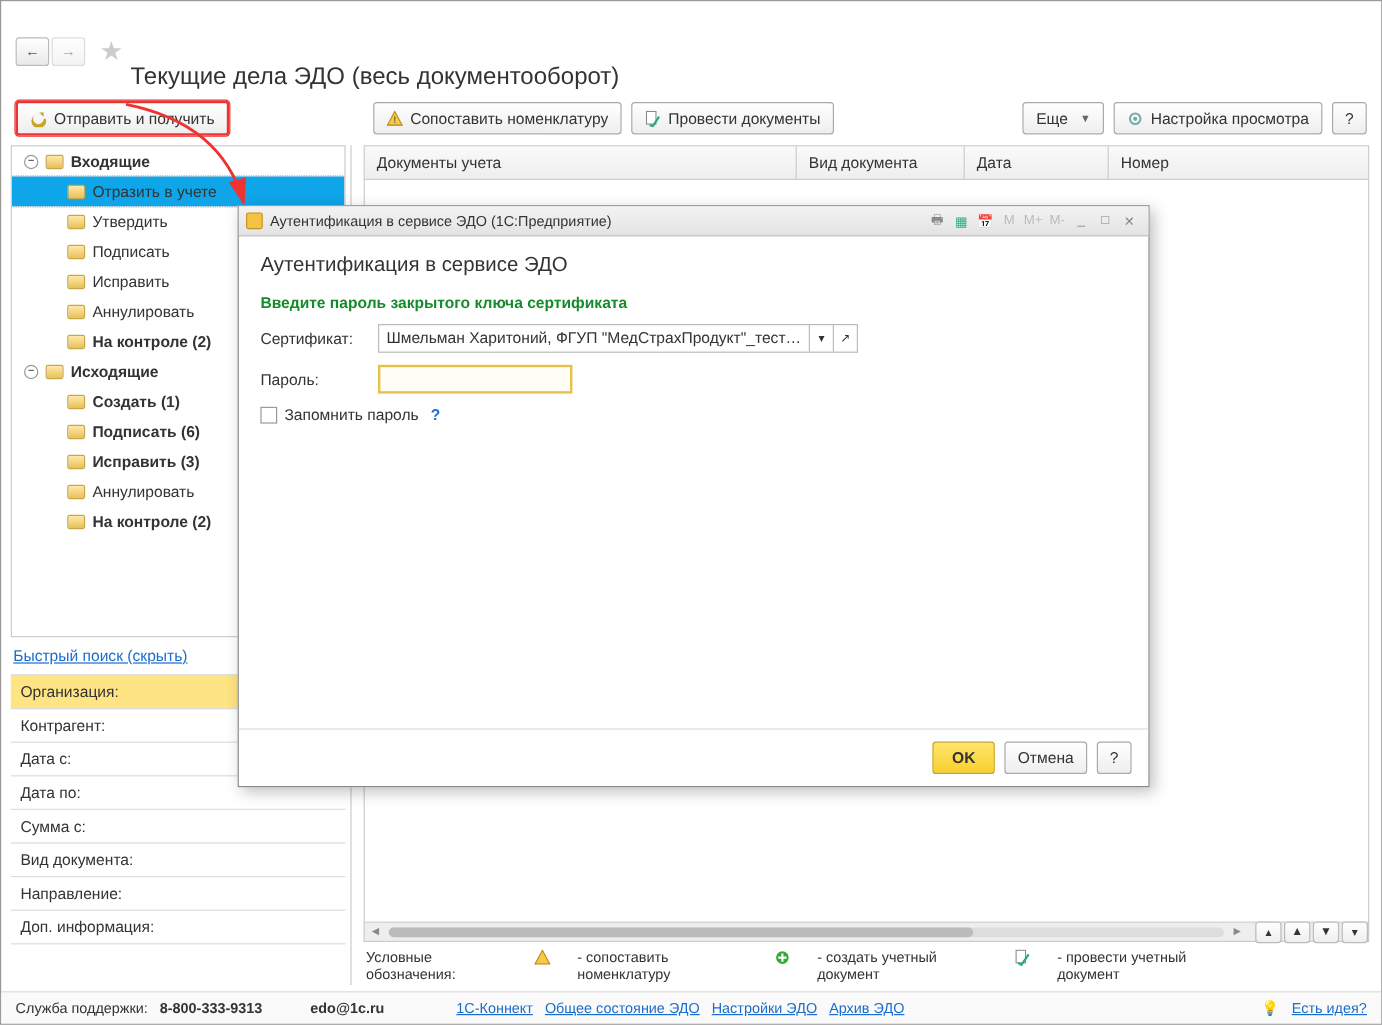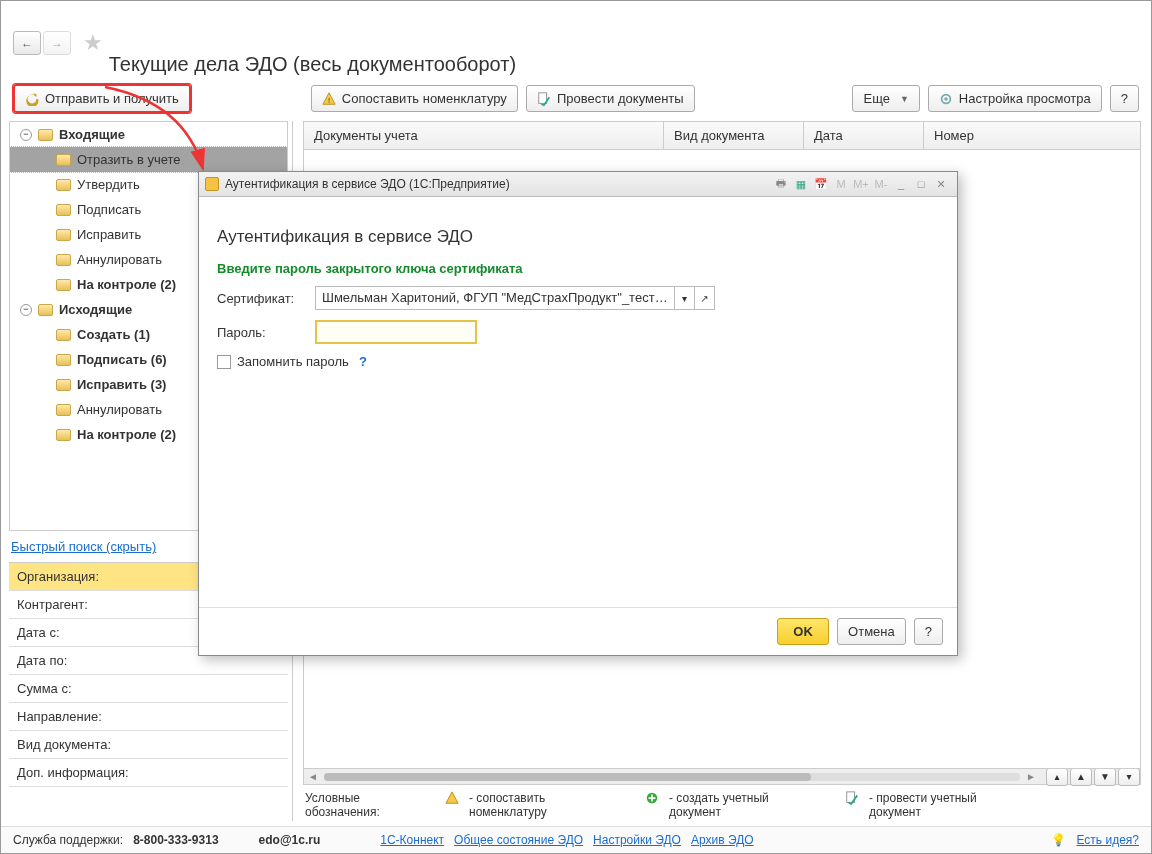--- a/index.html
+++ b/index.html
@@ -81,21 +81,21 @@
     overflow: auto;
   }
   .tree .node {
     display: flex;
     align-items: center;
     padding: 5px 6px;
     gap: 6px;
     white-space: nowrap;
   }
   .tree .node.selected {
-    background: #a3a3a3;
+    background: #0ea5e9;
     outline: 1px dotted #caa;
   }
   .tree .lvl1 { padding-left: 10px; font-weight: bold;}
   .tree .lvl2 { padding-left: 46px; }
   .expand {
     width: 12px; height: 12px; border: 1px solid #999; border-radius: 50%;
     display: inline-flex; align-items: center; justify-content: center;
     font-size: 9px; color: #666; line-height: 1;
   }
   .folder-ico { width: 15px; height: 12px; background: linear-gradient(#ffe9a8,#e8c05a); border: 1px solid #c9a84a; border-radius: 2px; }
@@ -148,21 +148,21 @@
   .tiny-btns { display: flex; gap: 2px; margin-left: 6px;}
   .tiny-btn { width: 22px; height: 18px; border: 1px solid #bbb; background: linear-gradient(#fff,#eee); border-radius: 3px; font-size: 10px; display: inline-flex; align-items: center; justify-content: center;}
 
   .legend {
     display: flex;
     gap: 40px;
     padding: 6px 2px 2px 2px;
     font-size: 12px;
   }
   .legend .lbl { width: 100px;}
-  .legend-item { display: flex; gap: 10px; align-items: flex-start; width: 160px;}
+  .legend-item { display: flex; gap: 22px; align-items: flex-start; width: 160px;}
   .legend-icon { width: 14px; height: 14px; flex-shrink: 0;}
 
   .footer {
     position: absolute;
     bottom: 0; left: 0; right: 0;
     padding: 6px 12px;
     display: flex;
     align-items: center;
     gap: 10px;
     border-top: 1px solid #ddd;
@@ -186,21 +186,21 @@
     background: linear-gradient(#f3f3f3,#e3e3e3);
     border-bottom: 1px solid #bbb;
     display: flex;
     align-items: center;
     padding: 3px 6px;
     font-size: 12px;
   }
   .modal-titlebar .app-ico { width: 14px; height: 14px; background: #f6c244; border: 1px solid #c29423; border-radius: 2px; margin-right: 6px;}
   .modal-titlebar .tb-spacer { flex: 1;}
   .tb-icon-btn { width: 20px; height: 18px; display: inline-flex; align-items: center; justify-content: center; color: #888; font-size: 11px; border-radius: 2px;}
-  .modal-body { padding: 28px 18px; flex: 1;}
+  .modal-body { padding: 12px 18px; flex: 1;}
   .modal-h1 { font-size: 17px; margin: 2px 0 14px 0;}
   .modal-sub { color: #168b2c; font-weight: bold; margin-bottom: 10px;}
   .form-row { display: flex; align-items: center; margin-bottom: 10px; gap: 8px;}
   .form-row label { width: 90px;}
   .cert-select {
     display: flex; border: 1px solid #bbb; height: 24px;
   }
   .cert-select .value { flex: 1; padding: 3px 6px; overflow: hidden; white-space: nowrap; text-overflow: ellipsis;}
   .cert-select .dd, .cert-select .open { width: 20px; border-left: 1px solid #bbb; display: flex; align-items: center; justify-content: center; font-size: 10px;}
   .pw-input {
@@ -341,22 +341,22 @@
     </div>
 
     <div class="quick-search">Быстрый поиск (скрыть)</div>
 
     <div class="filter-list">
       <div class="filter-item selected">Организация:</div>
       <div class="filter-item">Контрагент:</div>
       <div class="filter-item">Дата с:</div>
       <div class="filter-item">Дата по:</div>
       <div class="filter-item">Сумма с:</div>
+      <div class="filter-item">Вид документа:</div>
       <div class="filter-item">Направление:</div>
-      <div class="filter-item">Вид документа:</div>
       <div class="filter-item">Доп. информация:</div>
     </div>
   </div>
 
   <div class="content">
     <div class="grid-header">
       <div class="gh-cell" style="width:360px">Документы учета</div>
       <div class="gh-cell" style="width:140px">Вид документа</div>
       <div class="gh-cell" style="width:120px">Дата</div>
       <div class="gh-cell" style="flex:1;border-right:none">Номер</div>

